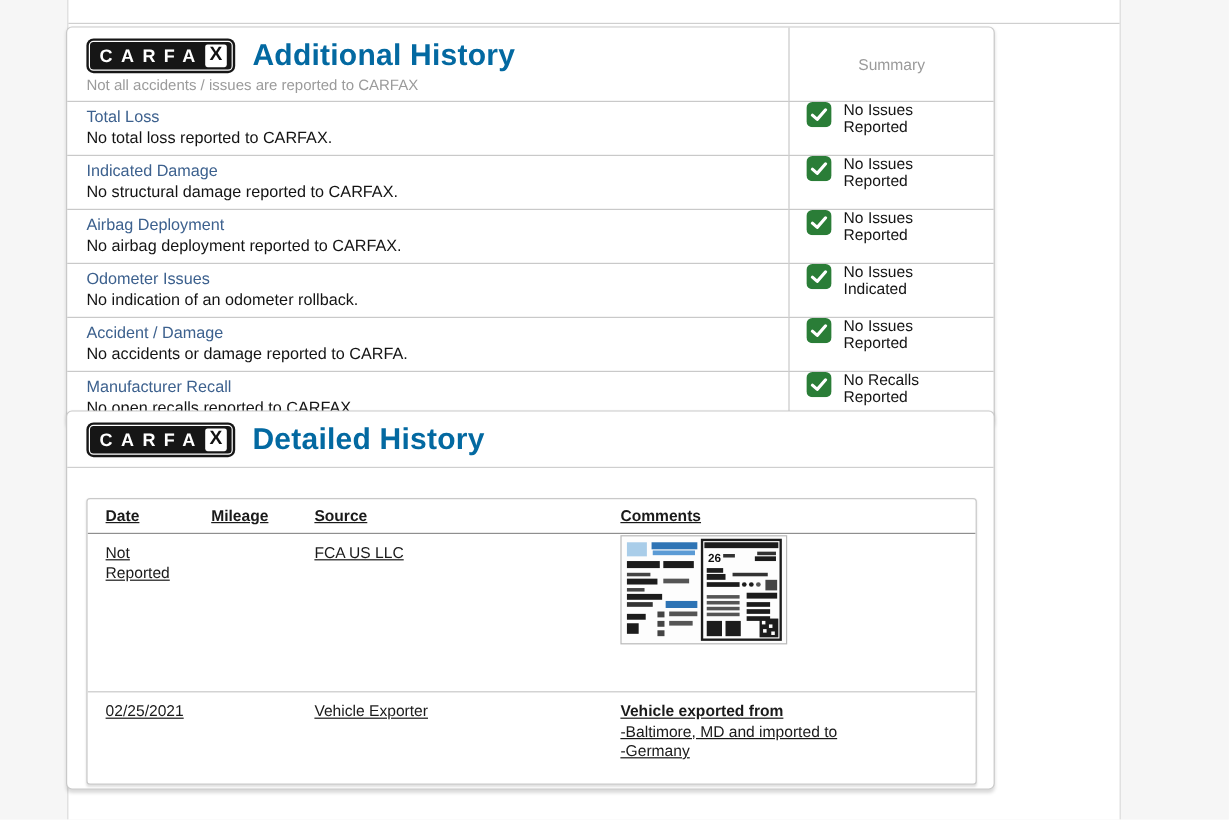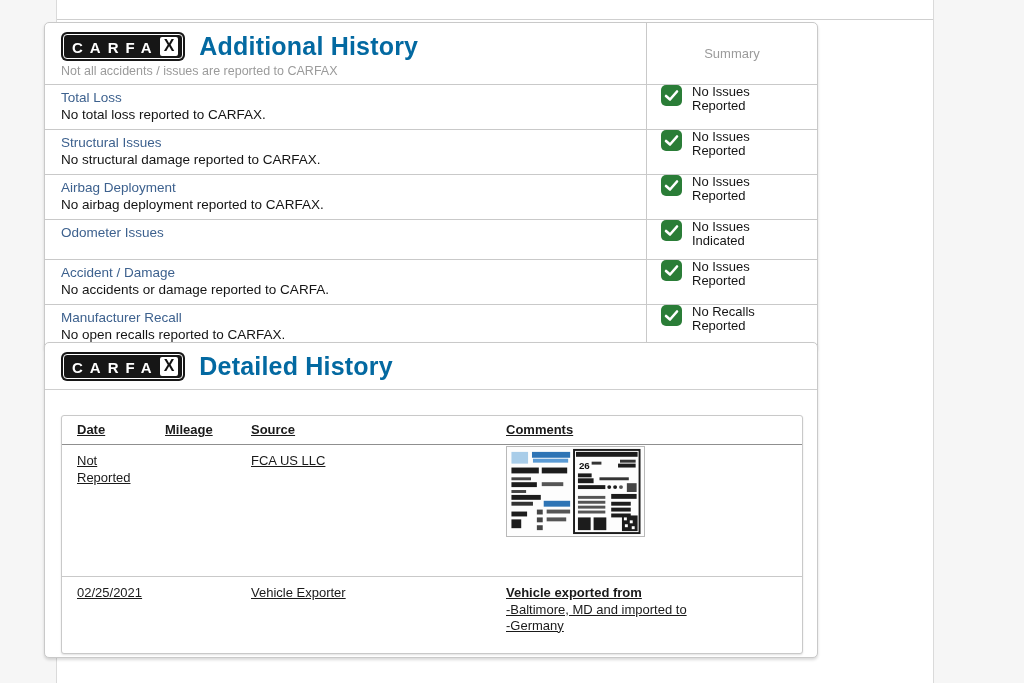--- a/index.html
+++ b/index.html
@@ -15,21 +15,21 @@
     position:absolute; left:56px; top:0; width:878px; height:683px;
     background:#fff;
     border-left:1px solid #dadada; border-right:1px solid #dadada;
   }
   .top-divider {
     position:absolute; top:19px; left:0; width:100%;
     border-top:1px solid #cfcfcf;
   }
   
   .card {
-    position:absolute; left:44px; width:774px;
+    position:absolute; left:55px; width:774px;
     background:#fff; border:1px solid #c9c9c9; border-radius:5px;
     box-shadow:0 2px 3px rgba(0,0,0,.15);
   }
   #card-additional { top:22px; }
   #card-detailed { top:342px; height:316px; }
 
   
   .carfax-logo { display:inline-flex; background:#161616; border-radius:6px; padding:2px; }
   .carfax-logo .inner {
     display:flex; align-items:center; border:1px solid #fff; border-radius:4px;
@@ -115,21 +115,21 @@
         <rect x="0" y="0" width="21" height="21" rx="5" fill="#2a7d37"></rect>
         <polyline points="5,11 9,14.5 16,6.5" fill="none" stroke="#fff" stroke-width="2.6" stroke-linecap="round" stroke-linejoin="round"></polyline>
       </svg>
       <div class="status-text">
         <div>No Issues</div>
         <div>Reported</div>
       </div>
     </div>
 
     <div class="ah-row-left">
-      <div class="row-title">Structural Issues</div>
+      <div class="row-title">Indicated Damage</div>
       <div class="row-desc">No structural damage reported to CARFAX.</div>
     </div>
     <div class="ah-row-right">
       <svg class="check-icon" width="21" height="21" viewBox="0 0 21 21">
         <rect x="0" y="0" width="21" height="21" rx="5" fill="#2a7d37"></rect>
         <polyline points="5,11 9,14.5 16,6.5" fill="none" stroke="#fff" stroke-width="2.6" stroke-linecap="round" stroke-linejoin="round"></polyline>
       </svg>
       <div class="status-text">
         <div>No Issues</div>
         <div>Reported</div>
@@ -146,20 +146,21 @@
         <polyline points="5,11 9,14.5 16,6.5" fill="none" stroke="#fff" stroke-width="2.6" stroke-linecap="round" stroke-linejoin="round"></polyline>
       </svg>
       <div class="status-text">
         <div>No Issues</div>
         <div>Reported</div>
       </div>
     </div>
 
     <div class="ah-row-left">
       <div class="row-title">Odometer Issues</div>
+      <div class="row-desc">No indication of an odometer rollback.</div>
     </div>
     <div class="ah-row-right">
       <svg class="check-icon" width="21" height="21" viewBox="0 0 21 21">
         <rect x="0" y="0" width="21" height="21" rx="5" fill="#2a7d37"></rect>
         <polyline points="5,11 9,14.5 16,6.5" fill="none" stroke="#fff" stroke-width="2.6" stroke-linecap="round" stroke-linejoin="round"></polyline>
       </svg>
       <div class="status-text">
         <div>No Issues</div>
         <div>Indicated</div>
       </div>

